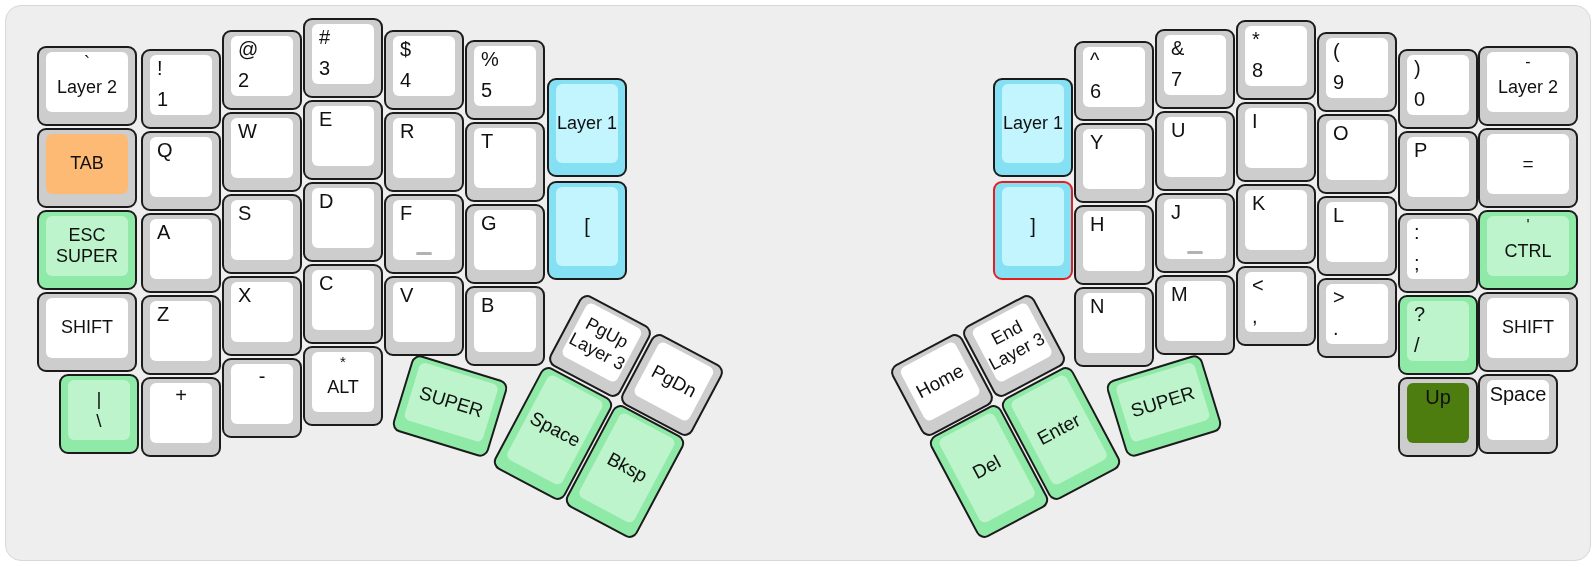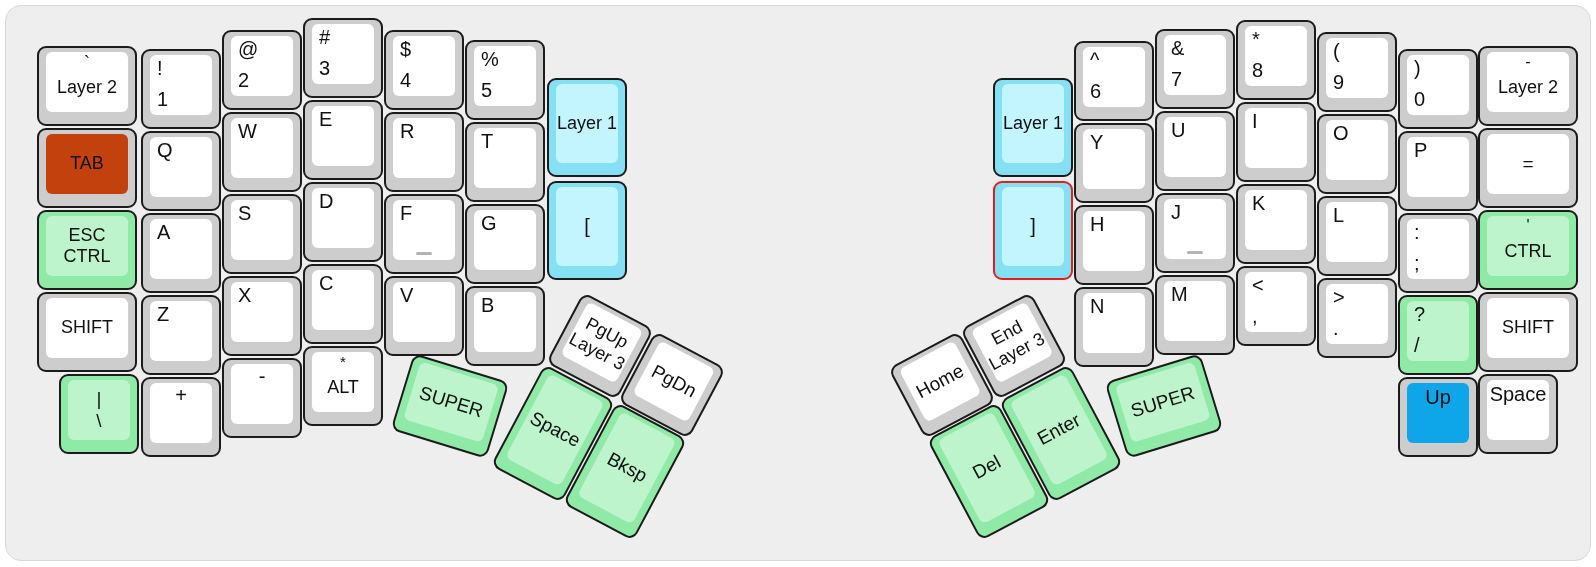--- a/index.html
+++ b/index.html
@@ -24,28 +24,28 @@
 
 <div class="page" style="background: rgb(255, 255, 255);">
   <div class="board" id="board" style="background: rgb(238, 238, 238);">
       <div class="key" style="left: 31px; top: 40px; width: 100px; height: 80px; background: rgb(205, 205, 205); border-color: rgb(27, 27, 27); z-index: 1;">
         <div class="key-top" style="background: rgb(255, 255, 255);">
           <div class="leg leg-tc" style="font-size: 18px;">`</div>
           <div class="leg leg-c" style="padding-top: 12px;">Layer 2</div>
         </div>
       </div>
       <div class="key" style="left: 31px; top: 122px; width: 100px; height: 80px; background: rgb(205, 205, 205); border-color: rgb(27, 27, 27); z-index: 2;">
-        <div class="key-top" style="background: #c2410c;">
+        <div class="key-top" style="background: #fdba74;">
           <div class="leg leg-c">TAB</div>
         </div>
       </div>
       <div class="key" style="left: 31px; top: 204px; width: 100px; height: 80px; background: rgb(143, 233, 167); border-color: rgb(27, 27, 27); z-index: 3;">
         <div class="key-top" style="background: rgb(189, 244, 204);">
           <div class="leg leg-c">ESC
-CTRL</div>
+SUPER</div>
         </div>
       </div>
       <div class="key" style="left: 31px; top: 286px; width: 100px; height: 80px; background: rgb(205, 205, 205); border-color: rgb(27, 27, 27); z-index: 4;">
         <div class="key-top" style="background: rgb(255, 255, 255);">
           <div class="leg leg-c">SHIFT</div>
         </div>
       </div>
       <div class="key" style="left: 53px; top: 368px; width: 80px; height: 80px; background: rgb(143, 233, 167); border-color: rgb(27, 27, 27); z-index: 5;">
         <div class="key-top" style="background: rgb(189, 244, 204);">
           <div class="leg leg-c" style="font-size: 19px;">|
@@ -324,21 +324,21 @@
           <div class="leg leg-bl">;</div>
         </div>
       </div>
       <div class="key" style="left: 1392px; top: 289px; width: 80px; height: 80px; background: rgb(143, 233, 167); border-color: rgb(27, 27, 27); z-index: 59;">
         <div class="key-top" style="background: rgb(189, 244, 204);">
           <div class="leg leg-tl">?</div>
           <div class="leg leg-bl">/</div>
         </div>
       </div>
       <div class="key" style="left: 1392px; top: 371px; width: 80px; height: 80px; background: rgb(205, 205, 205); border-color: rgb(27, 27, 27); z-index: 60;">
-        <div class="key-top" style="background: #0ea5e9;">
+        <div class="key-top" style="background: #4d7c0f;">
           <div class="leg leg-top">Up</div>
         </div>
       </div>
       <div class="key" style="left: 1472px; top: 40px; width: 100px; height: 80px; background: rgb(205, 205, 205); border-color: rgb(27, 27, 27); z-index: 61;">
         <div class="key-top" style="background: rgb(255, 255, 255);">
           <div class="leg leg-tc" style="font-size: 16px;">-</div>
           <div class="leg leg-c" style="padding-top: 12px;">Layer 2</div>
         </div>
       </div>
       <div class="key" style="left: 1472px; top: 122px; width: 100px; height: 80px; background: rgb(205, 205, 205); border-color: rgb(27, 27, 27); z-index: 62;">

